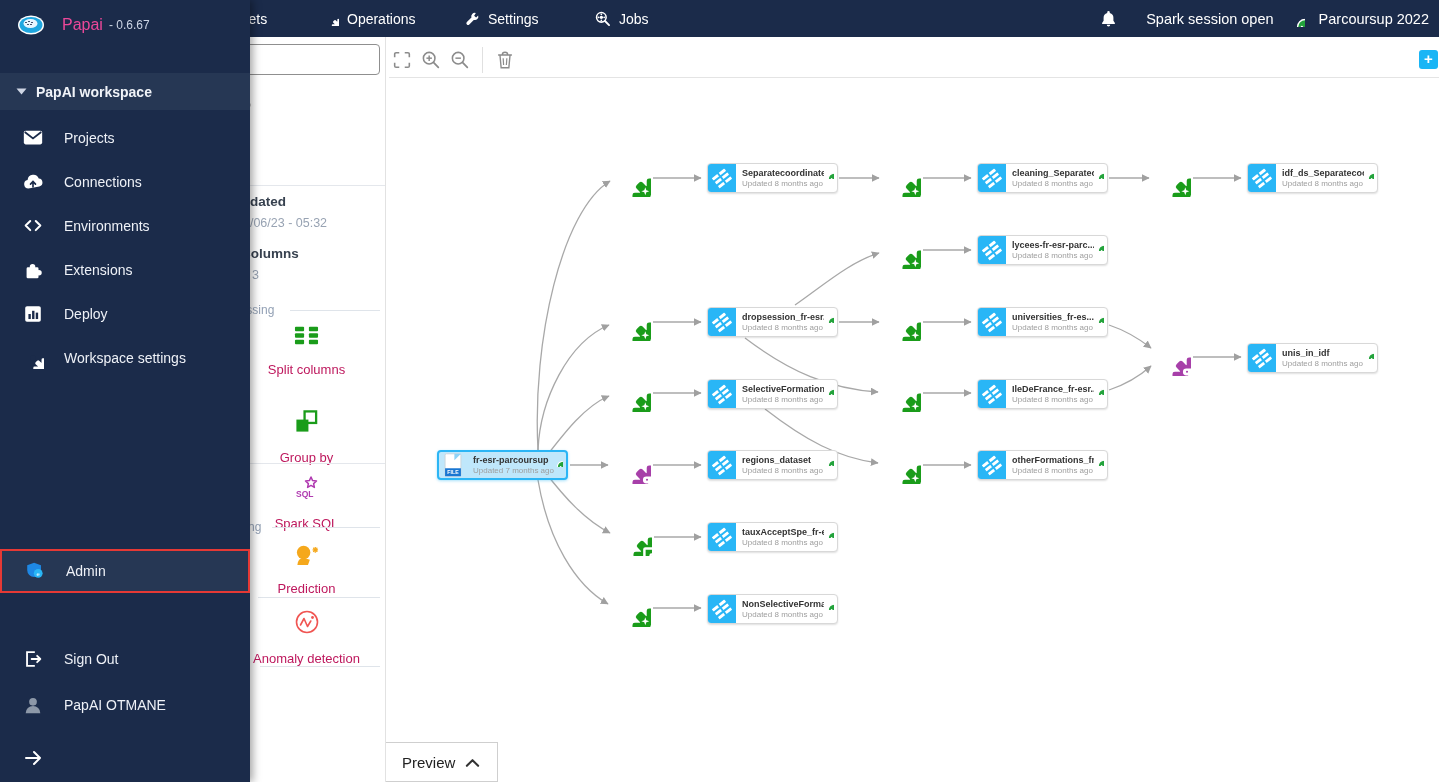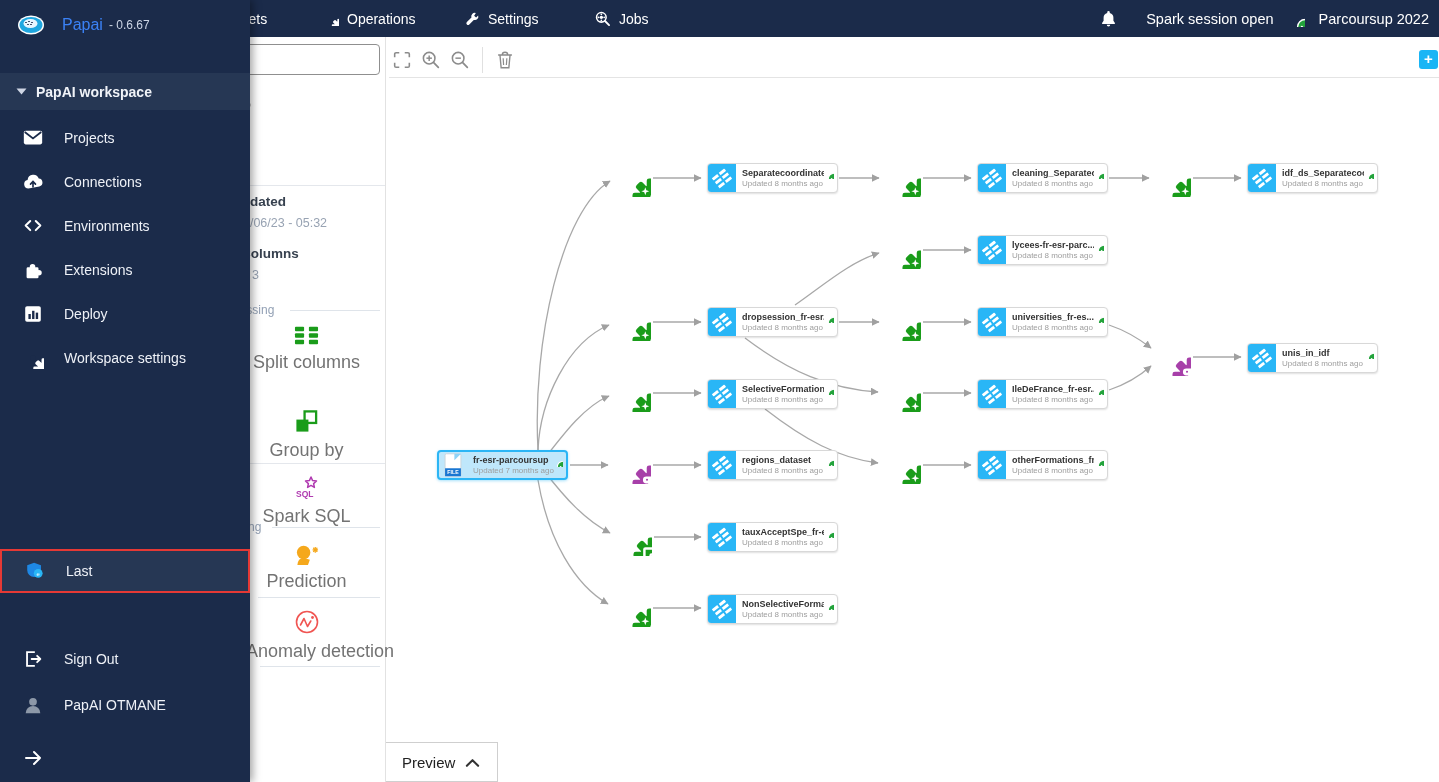--- a/index.html
+++ b/index.html
@@ -9,21 +9,21 @@
   
   .topbar{position:absolute;left:0;top:0;width:1439px;height:37px;background:#1b2b4a;z-index:4;}
   .nav-item{position:absolute;top:0;height:37px;display:flex;align-items:center;gap:8px;
             color:#fff;font-size:14px;cursor:pointer;}
   .topbar-right{position:absolute;right:10px;top:0;height:37px;display:flex;align-items:center;gap:14px;color:#fff;font-size:14.5px;}
 
   
   .sidebar{position:absolute;left:0;top:0;width:250px;height:782px;background:#1b2b4a;z-index:10;
            box-shadow:3px 0 8px rgba(0,0,0,.35);}
   .sb-head{position:absolute;left:0;top:0;width:250px;height:50px;display:flex;align-items:center;}
-  .sb-brand{color:#3b82f6;font-size:16px;margin-left:16px;}
+  .sb-brand{color:#ec4899;font-size:16px;margin-left:16px;}
   .sb-version{color:#cdd5e4;font-size:12px;margin-left:6px;}
   .sb-workspace{position:absolute;left:0;top:73px;width:250px;height:37px;background:#263754;
                 display:flex;align-items:center;color:#f0f3f8;font-size:14px;cursor:pointer;font-weight:bold;}
   .sb-item{position:absolute;left:0;width:250px;height:44px;display:flex;align-items:center;
            color:#eef1f7;font-size:14px;cursor:pointer;}
   .sb-ico{width:22px;height:22px;margin-left:22px;margin-right:20px;flex:none;}
   .sb-admin{background:#263754;border:2px solid #e53935;box-sizing:border-box;}
   .sb-foot-arrow{position:absolute;left:22px;top:746px;width:24px;height:24px;cursor:pointer;}
 
   
@@ -31,21 +31,21 @@
              border-right:1px solid #e2e2e2;}
   .ops-search{position:absolute;left:18px;top:7px;width:362px;height:31px;border:1px solid #8f8f8f;
               border-radius:4px;box-sizing:border-box;background:#fff;}
   .ops-title{position:absolute;left:125px;top:58px;font-size:15px;font-weight:bold;color:#222;white-space:nowrap;}
   .hline{position:absolute;height:1px;background:#e4e7ec;}
   .meta-label{position:absolute;font-size:13.5px;font-weight:bold;color:#37414f;white-space:nowrap;}
   .meta-value{position:absolute;font-size:12.5px;color:#98a3b3;white-space:nowrap;}
   .sec-label{position:absolute;font-size:12px;color:#93a1b5;white-space:nowrap;}
   .sec-line{position:absolute;height:1px;background:#dfe4ea;}
   .op-item{position:absolute;left:246px;width:121px;text-align:center;cursor:pointer;}
-  .op-label{font-size:18px;color:#737373;margin-top:2px;white-space:nowrap;}
+  .op-label{font-size:13px;color:#be185d;margin-top:12px;white-space:nowrap;}
 
   
   .canvas{position:absolute;left:385px;top:37px;width:1054px;height:745px;background:#fff;z-index:1;}
   .cv-toolbar{position:absolute;left:389px;top:42px;height:35px;display:flex;align-items:center;gap:3px;z-index:3;}
   .cv-toolbar-line{position:absolute;left:389px;top:77px;width:1050px;height:1px;background:#e4e4e4;z-index:3;}
   .tool-btn{width:26px;height:26px;display:flex;align-items:center;justify-content:center;cursor:pointer;}
   .tool-sep{width:1px;height:26px;background:#e0e0e0;margin:0 6px;}
   .add-btn{position:absolute;left:1419px;top:50px;width:19px;height:19px;background:#1ab5f5;border-radius:3px;
            color:#fff;font-size:15px;font-weight:bold;line-height:18px;text-align:center;cursor:pointer;z-index:6;}
 
@@ -624,21 +624,21 @@
     </svg>
     <span>Workspace settings</span>
   </div>
 
   <div class="sb-item sb-admin" style="top:549px;height:44px">
     <svg class="sb-ico" viewBox="0 0 24 24">
       <path d="M11,3 l7.5,2.7 v5.3 a7.5,7.5 0 0 1 -15,0 V5.7 z" fill="#1e88e5"></path>
       <circle cx="15.5" cy="14.5" r="4.8" fill="#29b6f6"></circle>
       <text x="15.5" y="17" font-size="6.5" fill="#fff" text-anchor="middle" font-family="Liberation Sans, sans-serif">e</text>
     </svg>
-    <span>Last</span>
+    <span>Admin</span>
   </div>
 
 
   <div class="sb-item" style="top:637px">
     <svg class="sb-ico" viewBox="0 0 24 24">
       <path d="M14,4.5 H5.5 v15 H14" fill="none" stroke="#fff" stroke-width="2"></path>
       <path d="M10.5,12 h9.5 M16.5,8.5 L20,12 l-3.5,3.5" fill="none" stroke="#fff" stroke-width="2" stroke-linecap="round" stroke-linejoin="round"></path>
     </svg>
     <span>Sign Out</span>
   </div>

